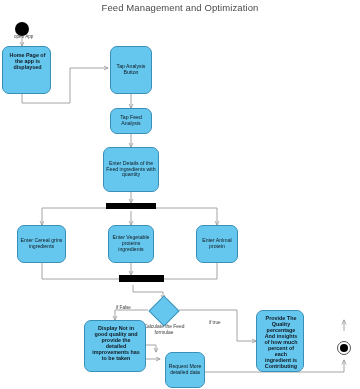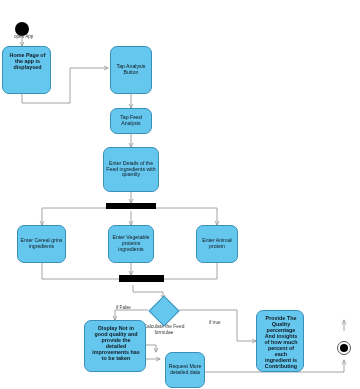--- a/index.html
+++ b/index.html
@@ -93,20 +93,21 @@
     color: #3b3b3b;
     text-align: center;
     line-height: 1.2;
   }
 </style>
 </head>
 <body>
 
 <div id="canvas">
 
+  <div class="title">Feed Management and Optimization</div>
 
   <svg id="edges" viewBox="0 0 360 389" xmlns="http://www.w3.org/2000/svg">
     <defs>
       <marker id="arw" markerWidth="6" markerHeight="6" refX="5" refY="3" orient="auto" markerUnits="strokeWidth">
         <path d="M0,0.6 L5.2,3 L0,5.4" fill="none" stroke="#9a9a9a" stroke-width="0.9"></path>
       </marker>
     </defs>
     <g fill="none" stroke="#9a9a9a" stroke-width="0.9" marker-end="url(#arw)">
       <path d="M22,36 L22,46"></path>
       <path d="M22,94 L22,103 L70,103 L70,68 L108,68"></path>

